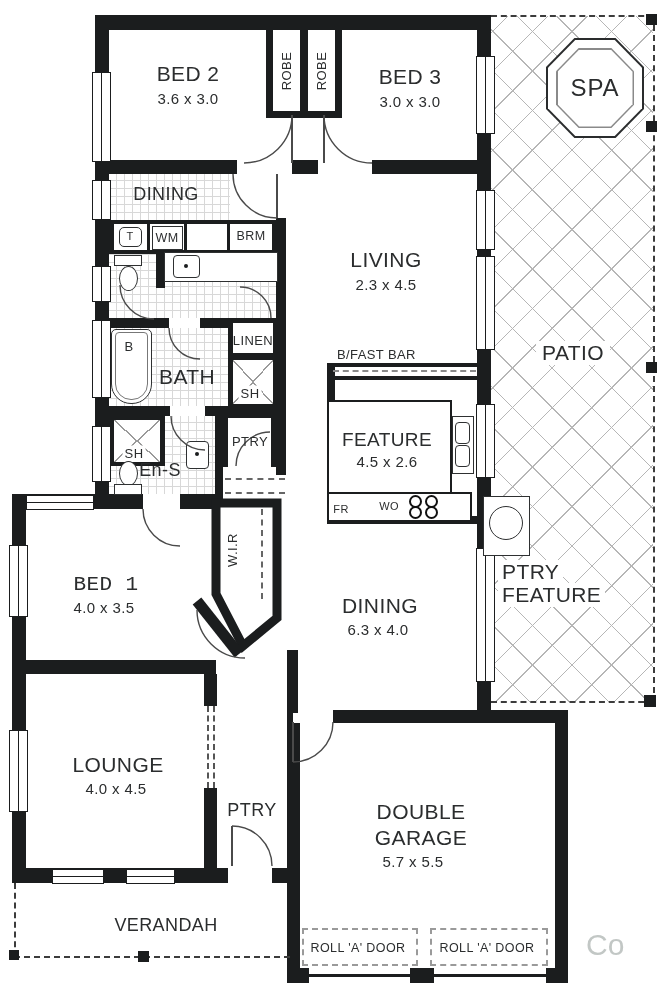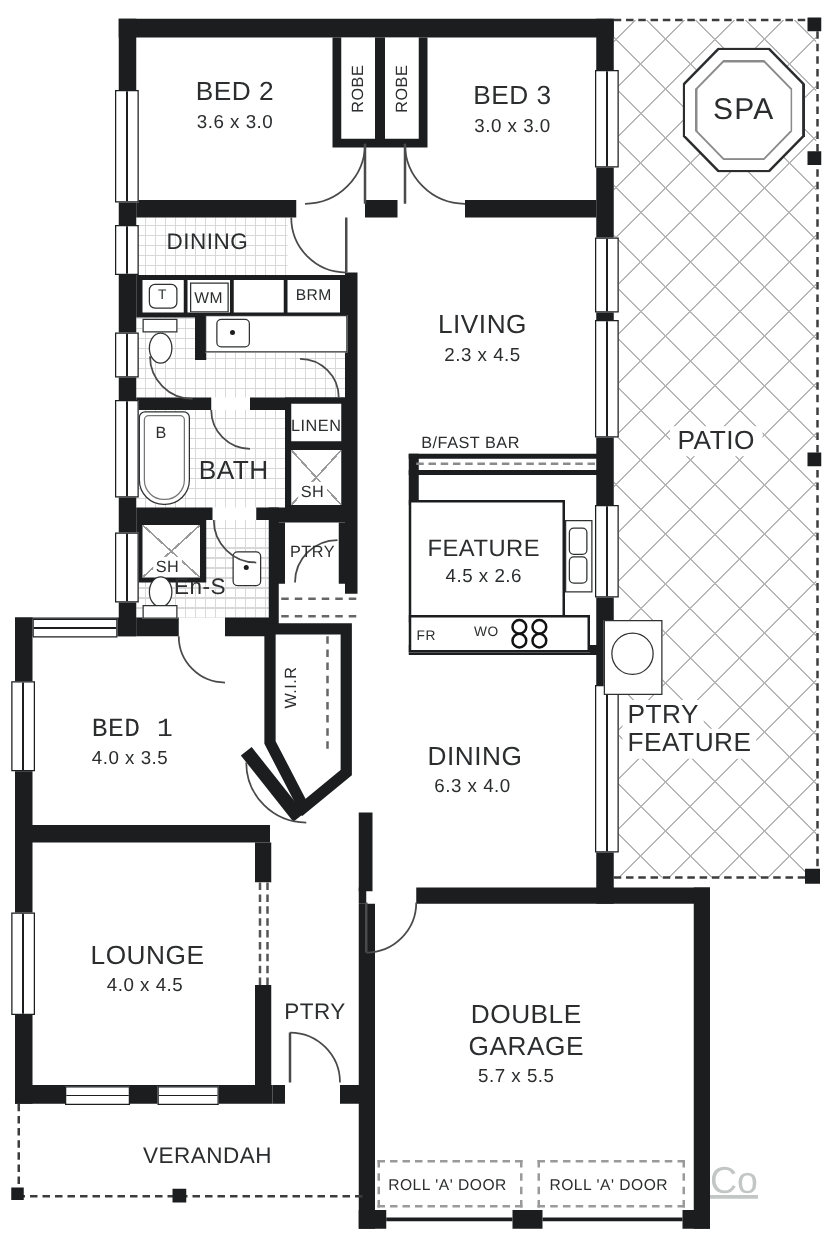--- a/index.html
+++ b/index.html
@@ -250,14 +250,14 @@
   <div class="lb dims" style="left:116px;top:788px;">4.0 x 4.5</div>
   <div class="lb md" style="left:252px;top:810px;">PTRY</div>
   <div class="lb md" style="left:166px;top:925px;">VERANDAH</div>
   <div class="lb xl" style="left:421px;top:812px;">DOUBLE</div>
   <div class="lb xl" style="left:421px;top:838px;">GARAGE</div>
   <div class="lb dims" style="left:413px;top:861px;">5.7 x 5.5</div>
   <div class="lb s11" style="left:341px;top:509px;">FR</div>
   <div class="lb s11" style="left:389px;top:506px;">WO</div>
   <div class="lb s12" style="left:358px;top:948px;">ROLL 'A' DOOR</div>
   <div class="lb s12" style="left:487px;top:948px;">ROLL 'A' DOOR</div>
-  <div class="wm" style="left:568px;top:928px;text-decoration:underline;">Co</div>
+  <div class="wm" style="left:586px;top:928px;">Co</div>
 </div>
 
 </body></html>

